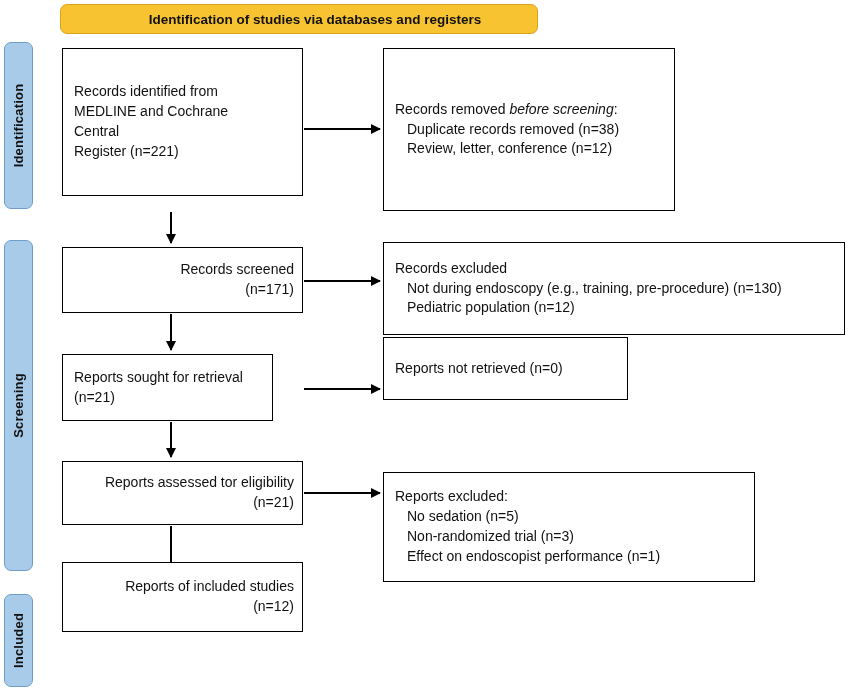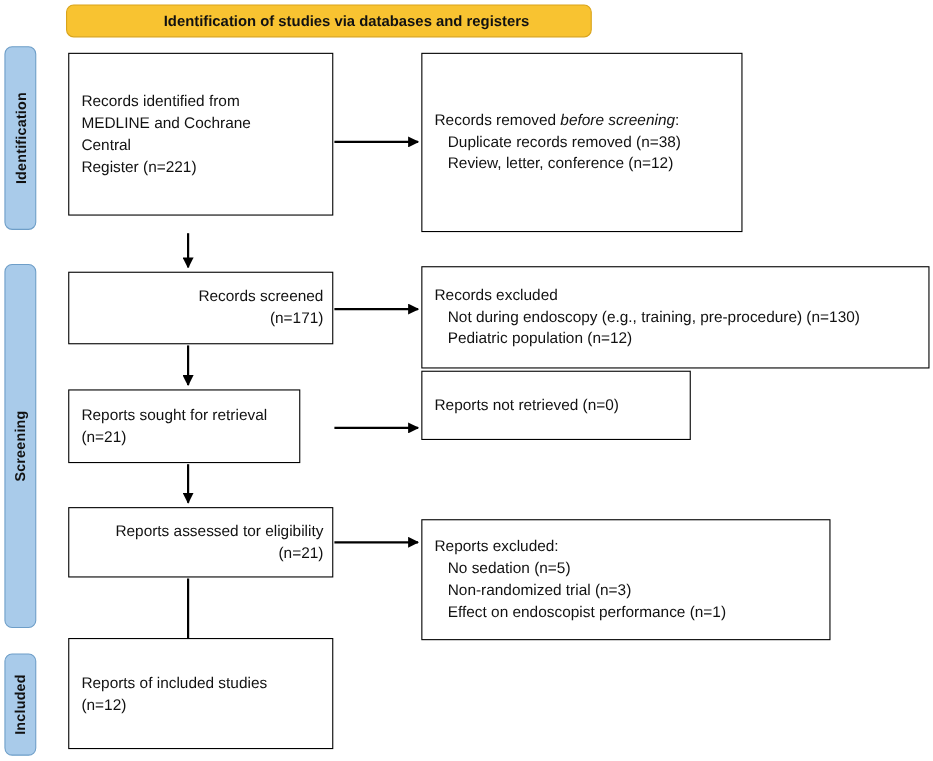--- a/index.html
+++ b/index.html
@@ -59,21 +59,21 @@
   .box .indent{padding-left:12px;}
   .it{font-style:italic;}
   .box.identified{left:62px;top:48px;width:241px;height:148px;}
   .box.removed{left:383px;top:48px;width:292px;height:163px;}
   .box.screened{left:62px;top:247px;width:241px;height:66px;align-items:flex-end;}
   .box.excluded-screening{left:383px;top:242px;width:462px;height:93px;}
   .box.sought{left:62px;top:354px;width:211px;height:67px;}
   .box.not-retrieved{left:383px;top:337px;width:245px;height:63px;}
   .box.assessed{left:62px;top:461px;width:241px;height:64px;align-items:flex-end;}
   .box.excluded-eligibility{left:383px;top:460px;width:372px;height:110px;margin-top:12px;}
-  .box.included-studies{left:62px;top:580px;width:241px;height:101px;}
+  .box.included-studies{left:62px;top:562px;width:241px;height:70px;text-align:right;}
   svg.arrows{
     position:absolute;left:0;top:0;width:848px;height:692px;
     pointer-events:none;
   }
   svg.arrows line{stroke:var(--arrow);stroke-width:2;}
 </style>
 </head>
 <body>
 
 <div id="canvas">

